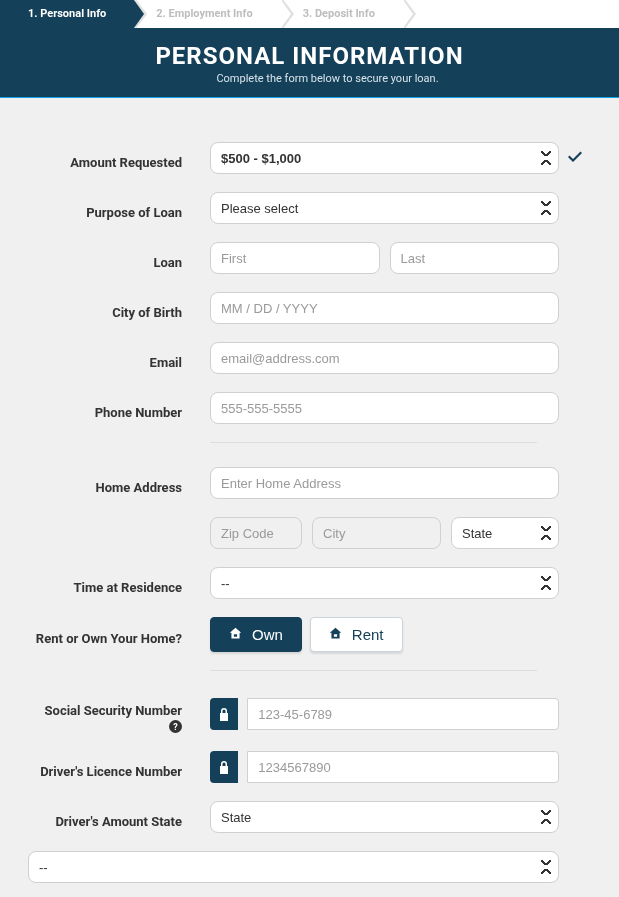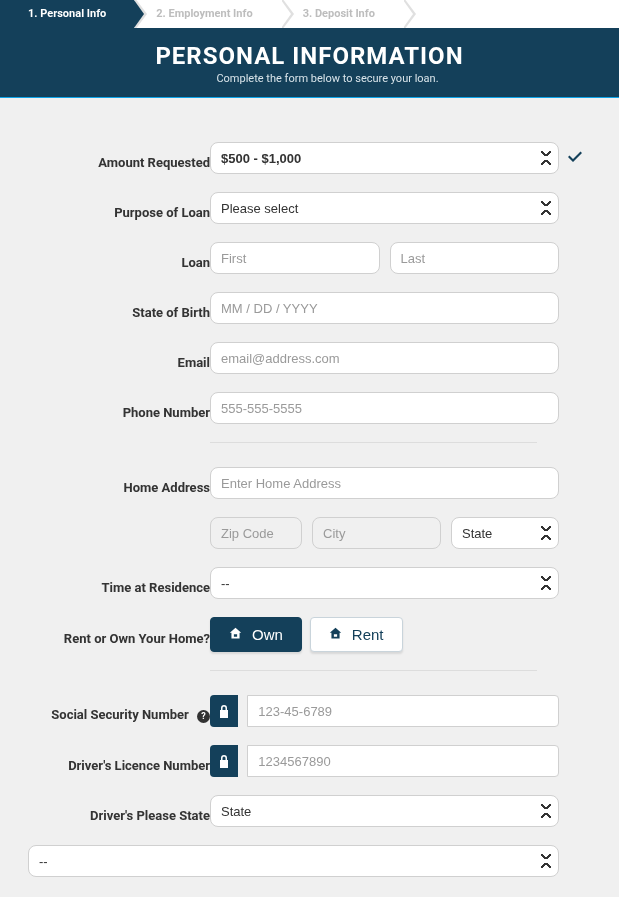--- a/index.html
+++ b/index.html
@@ -83,21 +83,21 @@
   display: flex;
   align-items: center;
   margin-bottom: 18px;
 }
 .label-col {
   width: 182px;
   text-align: right;
   font-size: 13px;
   font-weight: 700;
   color: #333;
-  padding-right: 0;
+  padding-right: 28px;
   flex-shrink: 0;
   margin-top: 8px;
 }
 .input-col {
   flex: 1;
   display: flex;
   gap: 10px;
 }
 .trail-col {
   width: 32px;
@@ -254,21 +254,21 @@
   <div class="row">
     <div class="label-col">Loan</div>
     <div class="input-col">
       <input type="text" placeholder="First" style="">
       <input type="text" placeholder="Last" style="">
     </div>
     <div class="trail-col"></div>
   </div>
 
   <div class="row">
-    <div class="label-col">State of Birth</div>
+    <div class="label-col">City of Birth</div>
     <div class="input-col">
       <input type="text" placeholder="MM / DD / YYYY" style="">
     </div>
     <div class="trail-col"></div>
   </div>
 
   <div class="row">
     <div class="label-col">Email</div>
     <div class="input-col">
       <input type="text" placeholder="email@address.com" style="">
@@ -374,21 +374,21 @@
               <path d="M9 6V4a3 3 0 0 0-6 0v2H2v8h8V6H9zM4.5 4a1.5 1.5 0 0 1 3 0v2h-3V4z"></path>
             </svg>
         </div>
         <input type="text" placeholder="1234567890" style="">
       </div>
     </div>
     <div class="trail-col"></div>
   </div>
 
   <div class="row">
-    <div class="label-col">Driver's Please State</div>
+    <div class="label-col">Driver's Amount State</div>
     <div class="input-col">
       <div class="select-wrap">
         <select>
           <option>State</option>
         </select>
       </div>
     </div>
     <div class="trail-col"></div>
   </div>
 

